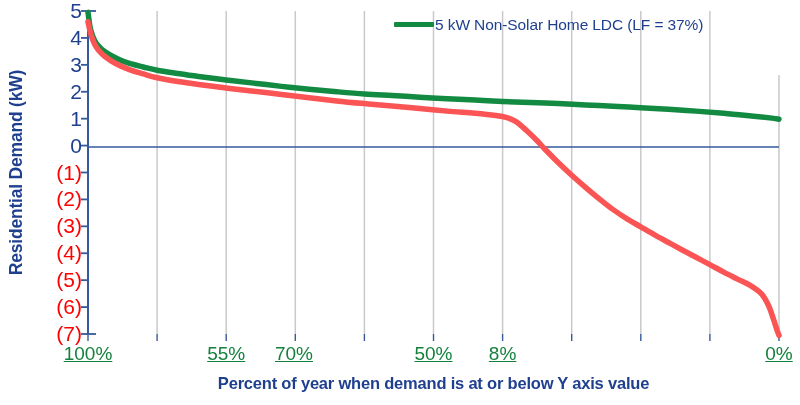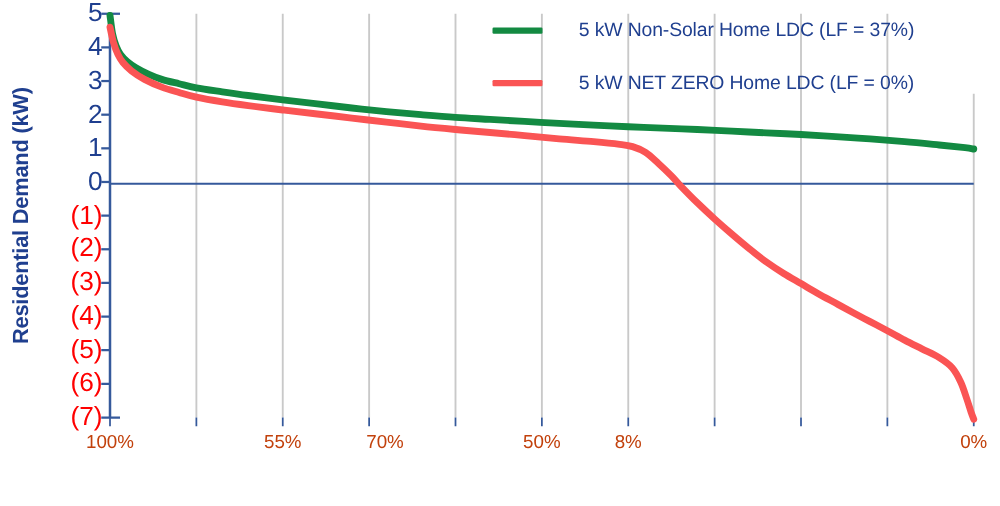--- a/index.html
+++ b/index.html
@@ -78,25 +78,26 @@
     top: 0;
     width: 800px;
     height: 405px;
   }
   .xtick-label {
     position: absolute;
     top: 343px;
     width: 80px;
     margin-left: -40px;
     text-align: center;
-    font-size: 15px;
+    font-size: 19px;
     line-height: 22px;
-    color: #c2410c;
+    color: #15803d;
     font-weight: normal;
     white-space: nowrap;
+    text-decoration: underline;
   }
   
   #plot-svg {
     position: absolute;
     left: 0;
     top: 0;
   }
   
   #legend {
     position: absolute;
@@ -114,21 +115,20 @@
     height: 5px;
     border-radius: 1px;
     margin-right: 1px;
     flex: none;
   }
   .legend-text {
     font-size: 15.5px;
     color: #1f3f8f;
     white-space: nowrap;
     letter-spacing: -0.1px;
-    margin-left: 28px;
   }
 </style>
 </head>
 <body>
 
 <div id="chart-root">
 
   <div id="y-axis-title">
     <span>Residential Demand (kW)</span>
   </div>
@@ -194,31 +194,28 @@
       </g>
     <line id="y-axis-line" x1="88" y1="11" x2="88" y2="334" stroke="#35599b" stroke-width="2"></line>
     <line id="zero-line" x1="88" y1="147" x2="779" y2="147" stroke="#35599b" stroke-width="1.6"></line>
     <path id="series-0" fill="none" stroke-width="5.5" stroke-linecap="round" stroke-linejoin="round" d="M 88.00 12.35 C 88.35 14.81, 89.27 23.11, 90.07 27.15 C 90.88 31.19, 91.80 33.88, 92.84 36.57 C 93.87 39.26, 94.79 41.19, 96.29 43.30 C 97.79 45.41, 99.75 47.43, 101.82 49.22 C 103.89 51.02, 105.85 52.36, 108.73 54.07 C 111.61 55.77, 115.64 57.88, 119.09 59.45 C 122.55 61.02, 125.43 62.23, 129.46 63.49 C 133.49 64.74, 138.67 65.87, 143.28 66.99 C 147.89 68.11, 151.34 69.14, 157.10 70.22 C 162.86 71.29, 170.92 72.41, 177.83 73.45 C 184.74 74.48, 190.50 75.33, 198.56 76.41 C 206.62 77.48, 216.99 78.79, 226.20 79.91 C 235.41 81.03, 244.63 82.06, 253.84 83.14 C 263.05 84.21, 272.27 85.33, 281.48 86.37 C 290.69 87.40, 299.91 88.43, 309.12 89.33 C 318.33 90.22, 327.55 90.99, 336.76 91.75 C 345.97 92.51, 355.19 93.28, 364.40 93.90 C 373.61 94.53, 382.83 94.98, 392.04 95.52 C 401.25 96.06, 410.47 96.59, 419.68 97.13 C 428.89 97.67, 438.11 98.25, 447.32 98.75 C 456.53 99.24, 465.75 99.65, 474.96 100.09 C 484.17 100.54, 493.39 101.04, 502.60 101.44 C 511.81 101.84, 521.03 102.16, 530.24 102.52 C 539.45 102.88, 548.67 103.19, 557.88 103.59 C 567.09 104.00, 576.31 104.49, 585.52 104.94 C 594.73 105.39, 603.95 105.84, 613.16 106.28 C 622.37 106.73, 631.59 107.14, 640.80 107.63 C 650.01 108.12, 659.23 108.66, 668.44 109.25 C 677.65 109.83, 686.87 110.46, 696.08 111.13 C 705.29 111.80, 714.51 112.48, 723.72 113.28 C 732.93 114.09, 743.30 115.17, 751.36 115.98 C 759.42 116.78, 767.48 117.59, 772.09 118.13 C 776.70 118.67, 777.85 119.03, 779.00 119.20" stroke="#138a42"></path>
     <path id="series-1" fill="none" stroke-width="5.5" stroke-linecap="round" stroke-linejoin="round" d="M 88.00 21.77 C 88.46 23.79, 89.73 30.29, 90.76 33.88 C 91.80 37.47, 92.95 40.61, 94.22 43.30 C 95.49 45.99, 96.52 47.79, 98.36 50.03 C 100.21 52.27, 102.40 54.52, 105.28 56.76 C 108.15 59.00, 111.61 61.33, 115.64 63.49 C 119.67 65.64, 124.85 67.93, 129.46 69.68 C 134.07 71.43, 138.67 72.64, 143.28 73.98 C 147.89 75.33, 151.34 76.50, 157.10 77.75 C 162.86 79.01, 170.92 80.40, 177.83 81.52 C 184.74 82.64, 190.50 83.41, 198.56 84.48 C 206.62 85.56, 216.99 86.86, 226.20 87.98 C 235.41 89.10, 244.63 90.14, 253.84 91.21 C 263.05 92.29, 272.27 93.36, 281.48 94.44 C 290.69 95.52, 299.91 96.60, 309.12 97.67 C 318.33 98.75, 327.55 99.91, 336.76 100.90 C 345.97 101.89, 355.19 102.74, 364.40 103.59 C 373.61 104.45, 382.83 105.21, 392.04 106.02 C 401.25 106.82, 410.47 107.59, 419.68 108.44 C 428.89 109.29, 438.11 110.32, 447.32 111.13 C 456.53 111.94, 466.90 112.57, 474.96 113.28 C 483.02 114.00, 490.51 114.76, 495.69 115.44 C 500.87 116.11, 502.60 116.24, 506.06 117.32 C 509.51 118.40, 512.97 119.65, 516.42 121.90 C 519.88 124.14, 523.33 127.64, 526.79 130.78 C 530.24 133.92, 534.27 137.82, 537.15 140.74 C 540.03 143.65, 540.60 144.69, 544.06 148.27 C 547.51 151.86, 553.27 157.79, 557.88 162.27 C 562.49 166.76, 567.09 171.02, 571.70 175.19 C 576.31 179.36, 580.91 183.36, 585.52 187.30 C 590.13 191.25, 594.73 195.15, 599.34 198.88 C 603.95 202.60, 608.55 206.33, 613.16 209.64 C 617.77 212.96, 622.37 215.93, 626.98 218.80 C 631.59 221.67, 636.19 224.18, 640.80 226.87 C 645.41 229.56, 650.01 232.34, 654.62 234.95 C 659.23 237.55, 663.83 239.97, 668.44 242.48 C 673.05 245.00, 677.65 247.55, 682.26 250.02 C 686.87 252.49, 691.47 254.87, 696.08 257.29 C 700.69 259.71, 705.29 262.09, 709.90 264.56 C 714.51 267.02, 719.11 269.67, 723.72 272.09 C 728.33 274.51, 732.93 276.76, 737.54 279.09 C 742.15 281.42, 747.33 283.58, 751.36 286.09 C 755.39 288.60, 758.85 290.89, 761.73 294.16 C 764.60 297.44, 766.68 301.57, 768.63 305.74 C 770.59 309.91, 772.09 315.16, 773.47 319.20 C 774.85 323.23, 776.01 327.27, 776.93 329.96 C 777.85 332.65, 778.65 334.45, 779.00 335.35" stroke="#fa5454"></path>
   </svg>
 
   <div id="x-tick-labels">
       <div class="xtick-label" style="left: 88px;">100%</div>
       <div class="xtick-label" style="left: 226.2px;">55%</div>
-      <div class="xtick-label" style="left: 283px; text-align: right;">70%</div>
+      <div class="xtick-label" style="left: 294px;">70%</div>
       <div class="xtick-label" style="left: 433.5px;">50%</div>
       <div class="xtick-label" style="left: 502.6px;">8%</div>
       <div class="xtick-label" style="left: 779px;">0%</div>
     </div>
 
+  <div id="x-axis-title">Percent of year when demand is at or below Y axis value</div>
 
   <div id="legend">
     <div class="legend-entry">
       <span class="legend-swatch" style="background: rgb(19, 138, 66);"></span>
       <span class="legend-text">5 kW Non-Solar Home LDC (LF = 37%)</span>
     </div>
-    <div class="legend-entry">
-      <span class="legend-swatch" style="background: rgb(250, 84, 84);"></span>
-      <span class="legend-text">5 kW NET ZERO Home LDC (LF = 0%)</span>
-    </div>
   </div>
 
 </div>
 
 </body></html>

